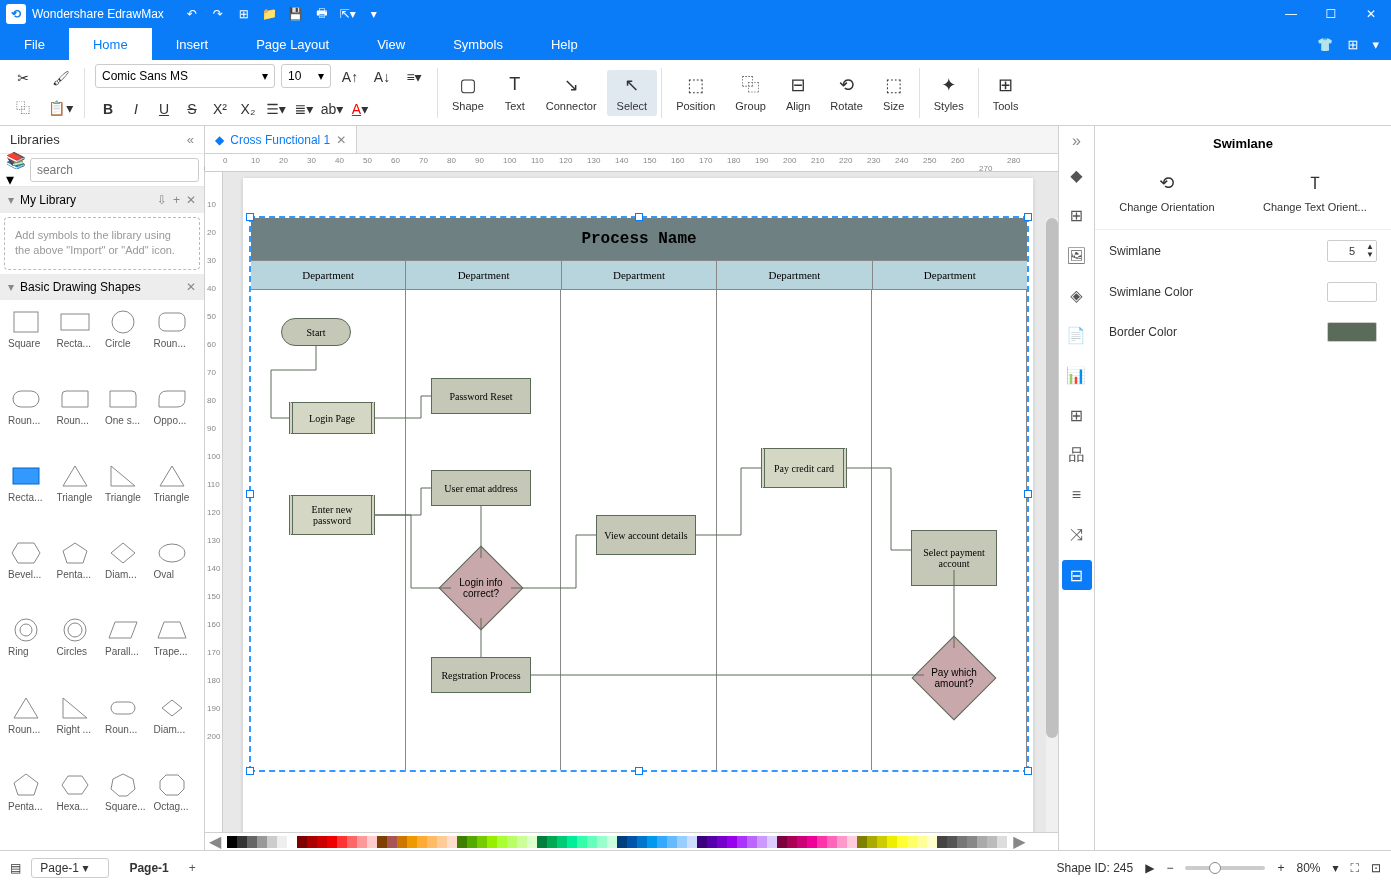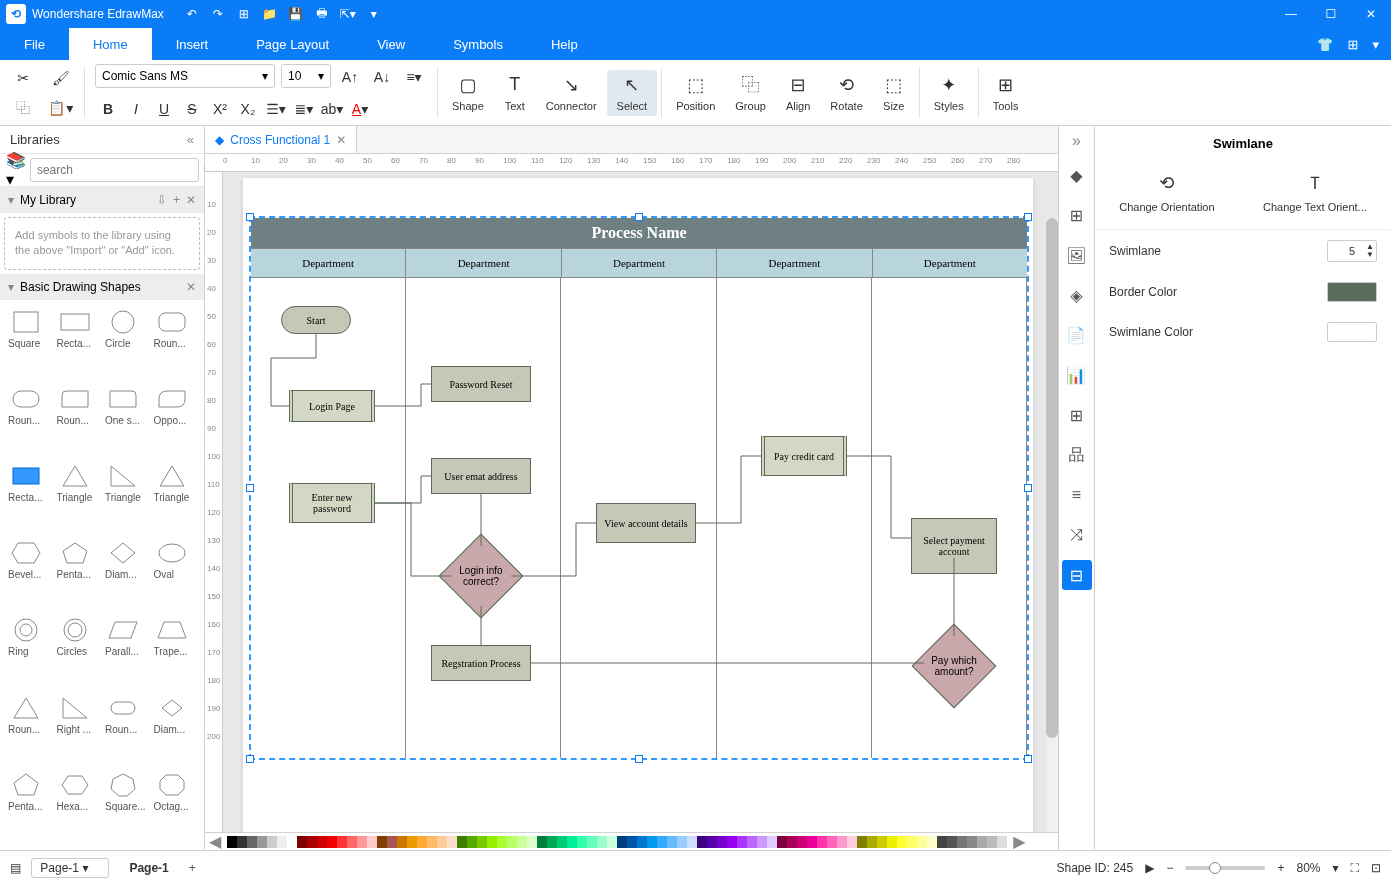--- a/index.html
+++ b/index.html
@@ -58,21 +58,21 @@
 .canvas-area { flex: 1; display: flex; flex-direction: column; background: #e8e8e8; position: relative; }
 .doc-tabs { height: 28px; background: #f5f5f5; border-bottom: 1px solid #d0d0d0; display: flex; align-items: stretch; }
 .doc-tab { display: flex; align-items: center; padding: 0 10px; font-size: 12px; gap: 6px; background: #fff; border-right: 1px solid #d0d0d0; cursor: pointer; color: #0a7cf7; }
 .doc-tab .close { color: #888; cursor: pointer; }
 .ruler-h { height: 18px; background: #fff; border-bottom: 1px solid #ccc; position: relative; font-size: 8px; color: #888; overflow: hidden; }
 .canvas-body { flex: 1; display: flex; }
 .ruler-v { width: 18px; background: #fff; border-right: 1px solid #ccc; font-size: 8px; color: #888; position: relative; overflow: hidden; }
 .canvas { flex: 1; background: #e8e8e8; position: relative; overflow: hidden; }
 .page { position: absolute; left: 20px; top: 6px; width: 790px; height: 790px; background: #fff; box-shadow: 0 1px 4px rgba(0,0,0,0.15); }
 .swimlane-container { position: absolute; left: 6px; top: 38px; width: 780px; border: 2px dashed #3399ff; }
-.swimlane-title { background: #6e8082; color: #ffffff; text-align: center; padding: 6px; font-family: Liberation Serif, serif; font-size: 16px; font-weight: bold; }
+.swimlane-title { background: #6e8082; color: #000000; text-align: center; padding: 12px; font-family: Liberation Mono, monospace; font-size: 16px; font-weight: bold; }
 .swimlane-headers { display: flex; background: #b8d4dc; border-top: 1px solid #888; border-bottom: 1px solid #888; }
 .swimlane-header { flex: 1; text-align: center; padding: 8px; font-size: 11px; font-family: 'Comic Sans MS', cursive; border-right: 1px solid #888; }
 .swimlane-header:last-child { border-right: none; }
 .swimlane-body { display: flex; height: 480px; position: relative; }
 .swimlane-col { flex: 1; border-right: 1px solid #888; }
 .swimlane-col:last-child { border-right: none; }
 .flow-shape { position: absolute; background: #c5c7b7; border: 1px solid #5a6b5a; display: flex; align-items: center; justify-content: center; font-size: 10px; font-family: 'Comic Sans MS', cursive; text-align: center; padding: 4px; }
 .flow-shape.rounded { border-radius: 14px; }
 .flow-shape.diamond { background: #c9a8ab; transform: rotate(45deg); width: 60px; height: 60px; }
 .flow-shape.diamond span { transform: rotate(-45deg); display: block; width: 80px; }
@@ -538,21 +538,21 @@
         <span style="position:absolute;left:493.99999999999994px;top:2px">170</span>
         <span style="position:absolute;left:522px;top:2px">180</span>
         <span style="position:absolute;left:550px;top:2px">190</span>
         <span style="position:absolute;left:578px;top:2px">200</span>
         <span style="position:absolute;left:606px;top:2px">210</span>
         <span style="position:absolute;left:634px;top:2px">220</span>
         <span style="position:absolute;left:662px;top:2px">230</span>
         <span style="position:absolute;left:690px;top:2px">240</span>
         <span style="position:absolute;left:718px;top:2px">250</span>
         <span style="position:absolute;left:746px;top:2px">260</span>
-        <span style="position:absolute;left:774px;top:2px">270</span>
+        <span style="position:absolute;left:774px;top:10px">270</span>
         <span style="position:absolute;left:802px;top:2px">280</span>
       </div>
     <div class="canvas-body">
       <div class="ruler-v" id="ruler-v">
           <span style="position:absolute;top:28px;left:2px">10</span>
           <span style="position:absolute;top:56px;left:2px">20</span>
           <span style="position:absolute;top:84px;left:2px">30</span>
           <span style="position:absolute;top:112px;left:2px">40</span>
           <span style="position:absolute;top:140px;left:2px">50</span>
           <span style="position:absolute;top:168px;left:2px">60</span>
@@ -750,26 +750,26 @@
       <div class="rp-prop-label">Swimlane</div>
       <div class="rp-prop-value">
           <span>5</span>
           <span style="position:absolute;right:2px;font-size:8px;line-height:8px;display:flex;flex-direction:column">
             <span>▲</span>
             <span>▼</span>
           </span>
         </div>
     </div>
     <div class="rp-prop">
+      <div class="rp-prop-label">Swimlane Color</div>
+      <div class="rp-color-swatch" style="background:#ffffff"></div>
+    </div>
+    <div class="rp-prop">
       <div class="rp-prop-label">Border Color</div>
       <div class="rp-color-swatch" style="background:#5a6b5a"></div>
-    </div>
-    <div class="rp-prop">
-      <div class="rp-prop-label">Swimlane Color</div>
-      <div class="rp-color-swatch" style="background:#ffffff"></div>
     </div>
   </div>
 </div>
 
 <div class="statusbar">
   <span>▤</span>
   <div class="page-select"><span>Page-1</span> ▾</div>
   <div class="page-tab">Page-1</div>
   <div class="add-page">+</div>
   <div class="status-right">

